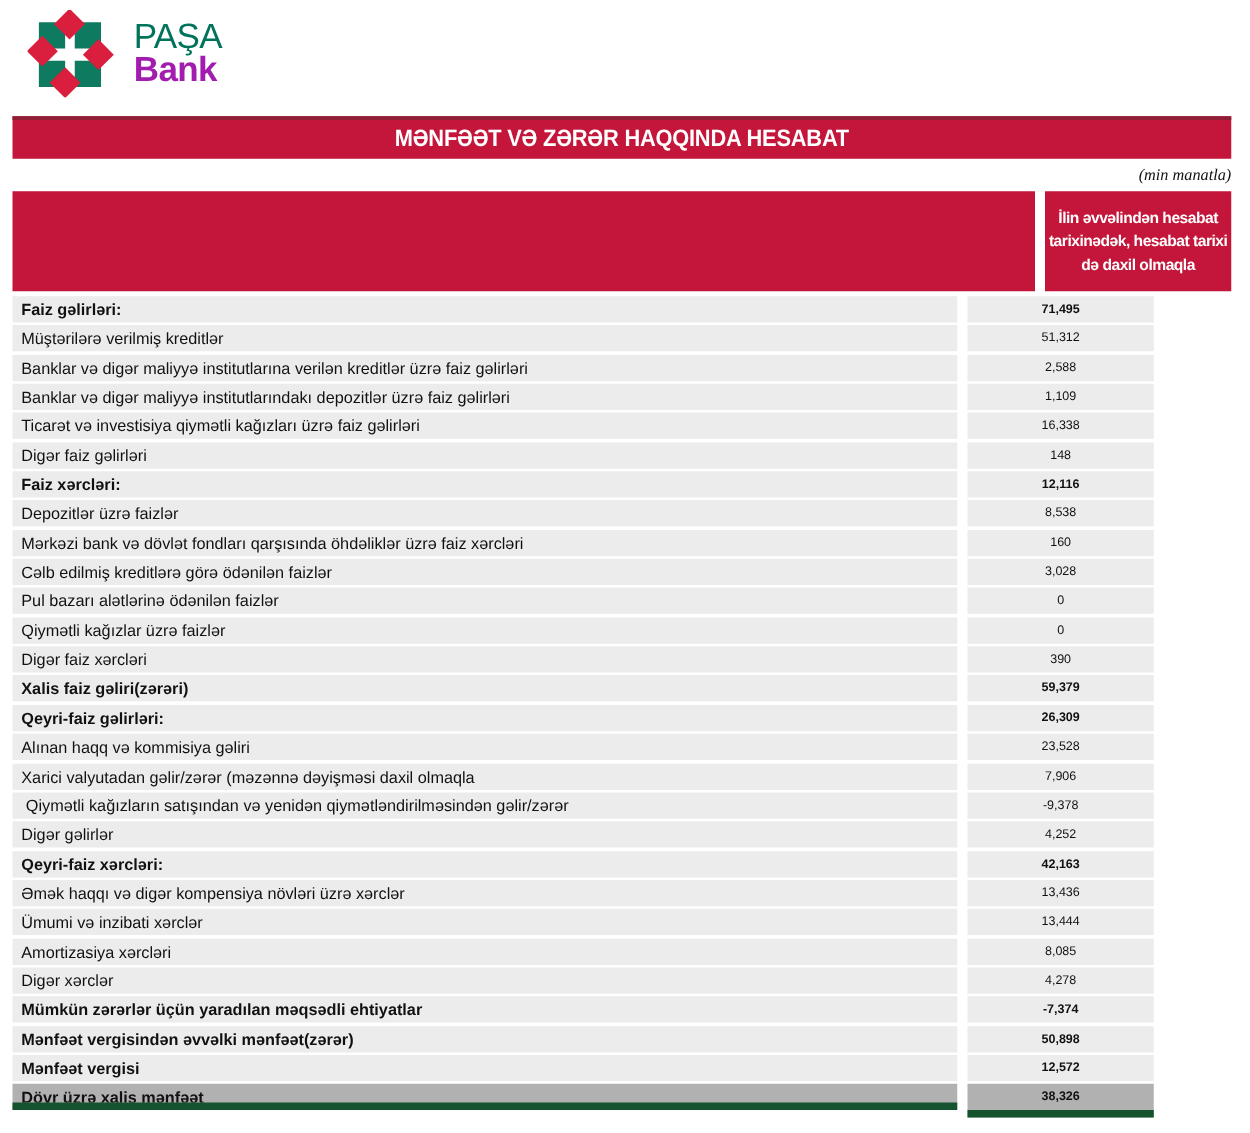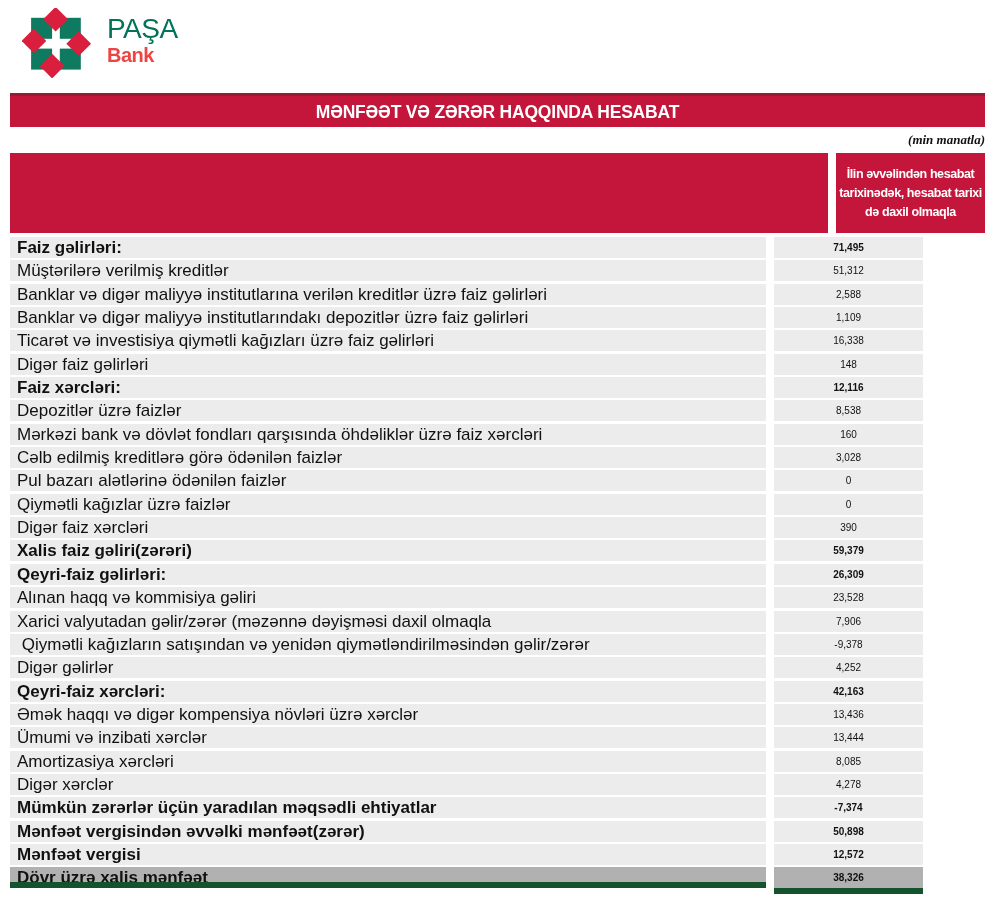--- a/index.html
+++ b/index.html
@@ -5,51 +5,51 @@
   html,body{margin:0;padding:0;}
   body{
     width:1000px;height:906px;background:#ffffff;position:relative;
     font-family:"Liberation Sans",sans-serif;color:#111;overflow:hidden;
   }
   
   .logo{position:absolute;top:8px;left:22px;display:flex;align-items:flex-start;gap:15px;}
   .logo-mark{width:70px;height:70px;display:block;}
   .logo-text{display:flex;flex-direction:column;margin-top:7px;}
   .logo-text .t1{font-weight:normal;font-size:28px;line-height:27px;letter-spacing:-0.5px;color:#00735A;}
-  .logo-text .t2{font-weight:bold;font-size:20px;line-height:27px;letter-spacing:-0.5px;color:#ef4444;}
+  .logo-text .t2{font-weight:bold;font-size:28px;line-height:27px;letter-spacing:-0.5px;color:#a21caf;}
   
   .title-bar{
     position:absolute;left:10px;top:93px;width:975px;height:34px;box-sizing:border-box;
     background:#C4163A;border-top:3px solid #8E1F35;
     display:flex;align-items:center;justify-content:center;
   }
   .title-bar span{
     color:#ffffff;font-weight:bold;font-size:19px;letter-spacing:-0.2px;
     transform:scaleX(0.92);white-space:nowrap;
   }
   
   .unit-note{
     position:absolute;left:10px;top:132px;width:975px;text-align:right;
-    font-family:"Liberation Serif",serif;font-style:italic;font-weight:bold;font-size:13px;color:#111;
+    font-family:"Liberation Serif",serif;font-style:italic;font-weight:normal;font-size:13px;color:#111;
   }
   
   .thead{position:absolute;left:10px;top:153px;width:975px;height:80px;display:flex;}
   .thead .h-label{width:818px;height:80px;background:#C4163A;}
   .thead .h-gap{width:8px;height:80px;background:#ffffff;}
   .thead .h-value{
     width:149px;height:80px;background:#C4163A;box-sizing:border-box;padding:1px 3px;
     display:flex;align-items:center;justify-content:center;text-align:center;
     color:#ffffff;font-weight:bold;font-size:12.5px;line-height:19px;letter-spacing:-0.4px;
   }
   
   .tbody{position:absolute;left:10px;top:237px;width:975px;}
   .row{display:flex;margin-bottom:2.35px;}
   .row .c-label{
     width:756px;height:21px;box-sizing:border-box;background:#ECECEC;
-    padding-left:7px;font-size:17px;line-height:21px;white-space:pre;overflow:hidden;
+    padding-left:7px;font-size:13px;line-height:21px;white-space:pre;overflow:hidden;
   }
   .row .c-gap{width:8px;height:21px;background:#ffffff;}
   .row .c-value{
     width:149px;height:21px;background:#ECECEC;
     text-align:center;font-size:10px;line-height:21px;
   }
   .row.bold .c-label,.row.bold .c-value{font-weight:bold;}
   .row.total .c-label,.row.total .c-value{
     font-weight:bold;background:#B1B1B1;border-bottom:6px solid #14532d;
   }

